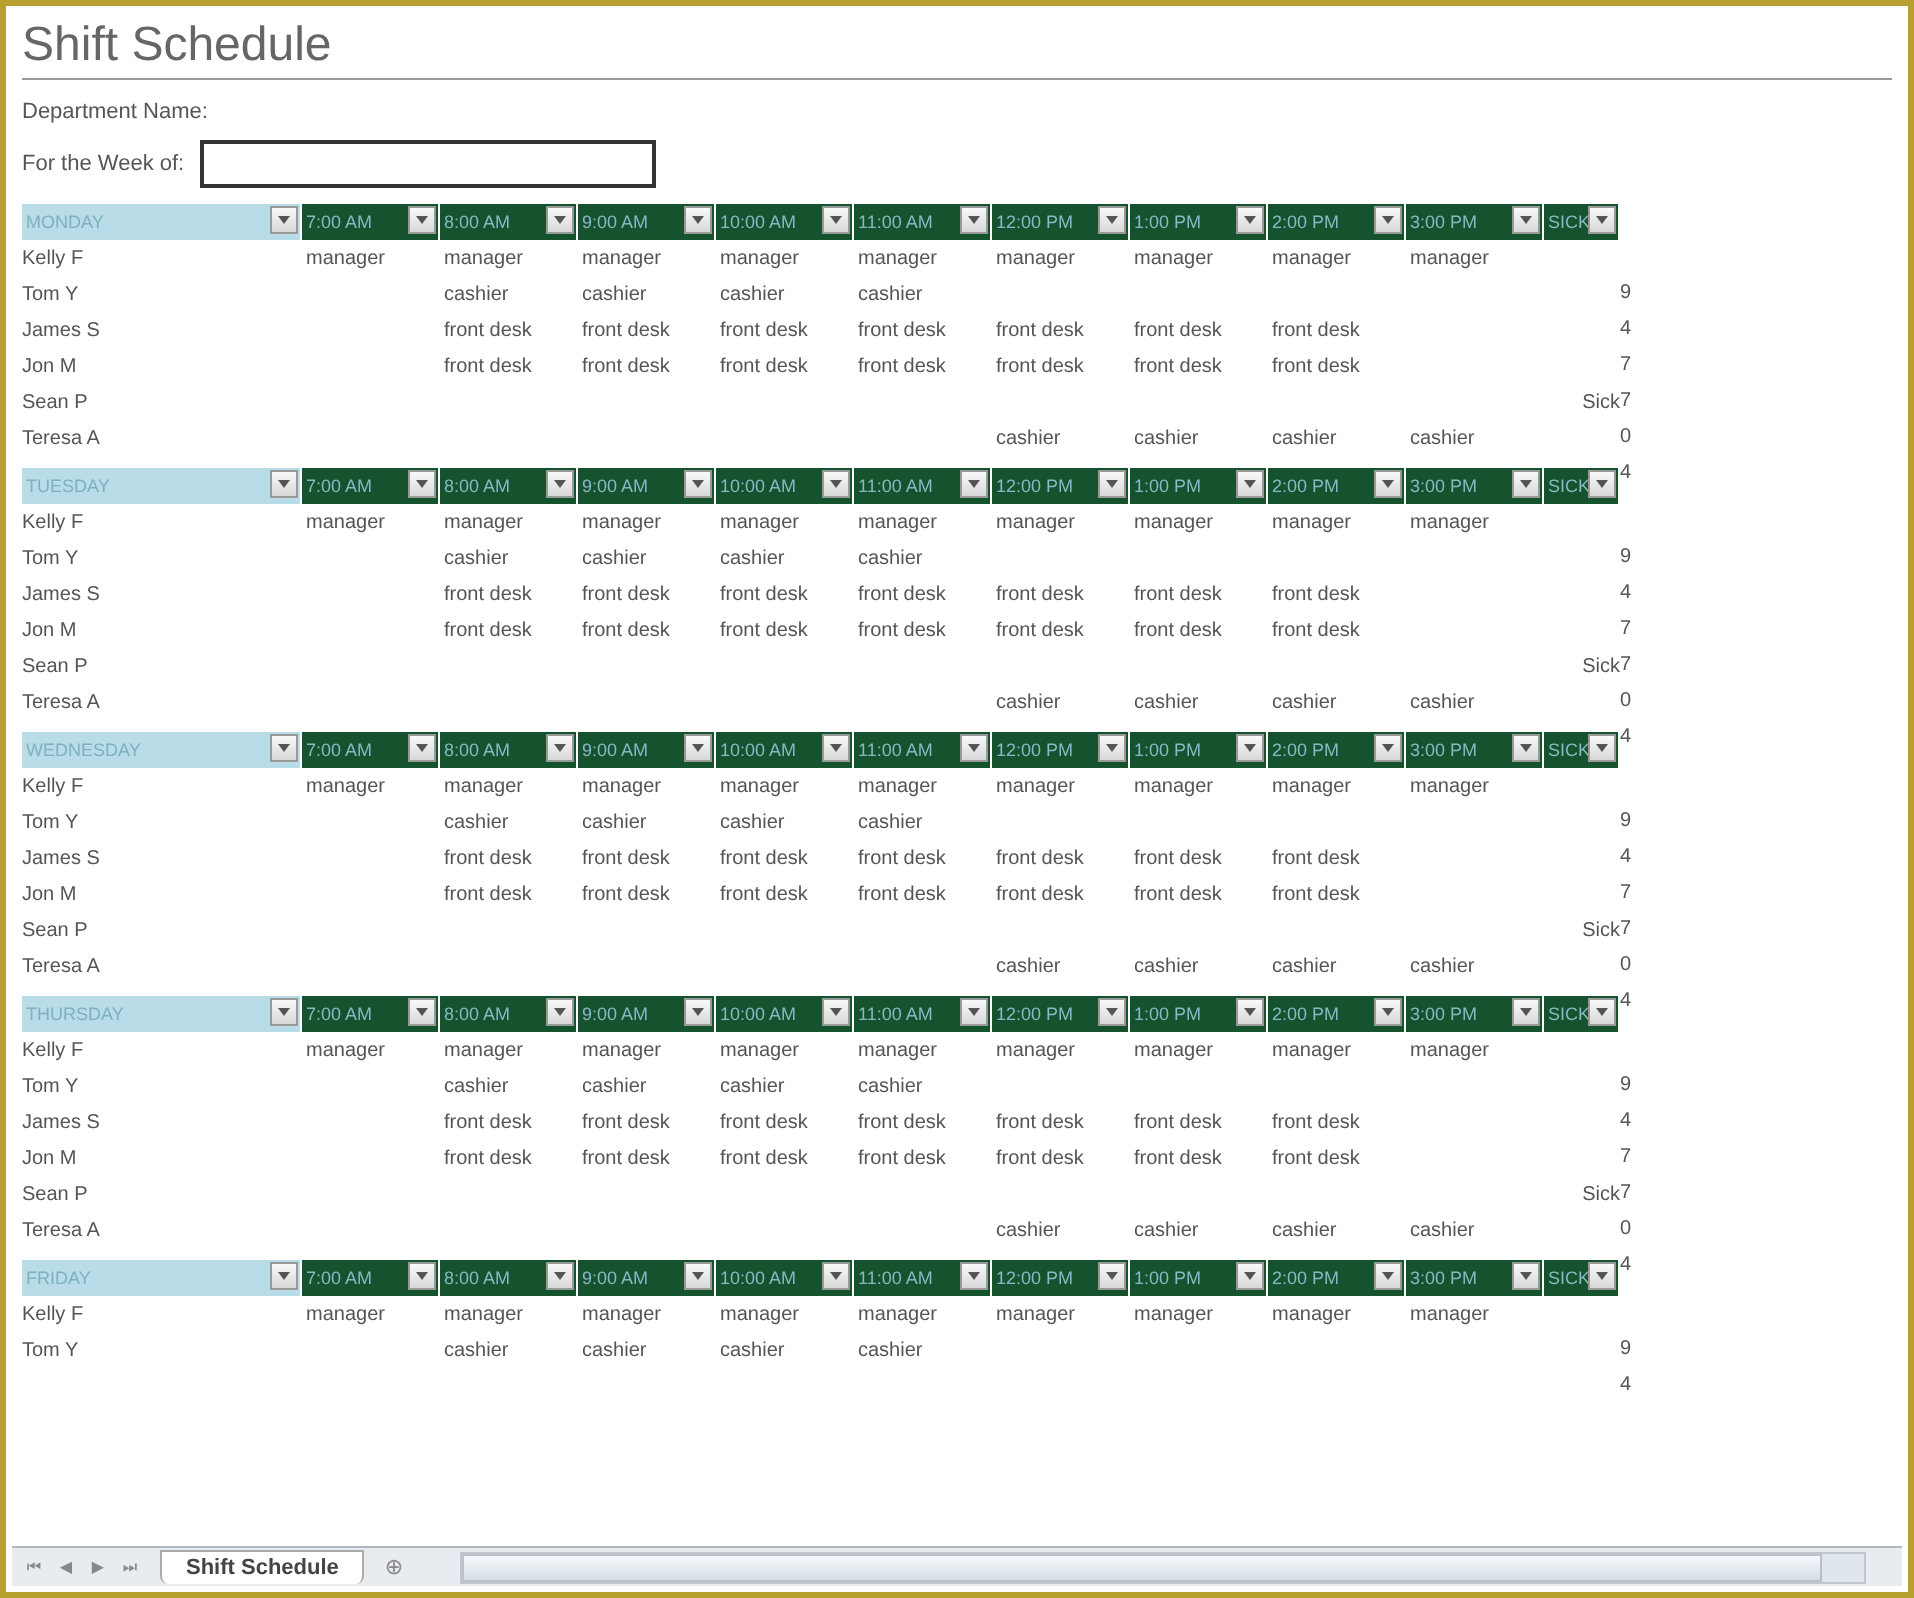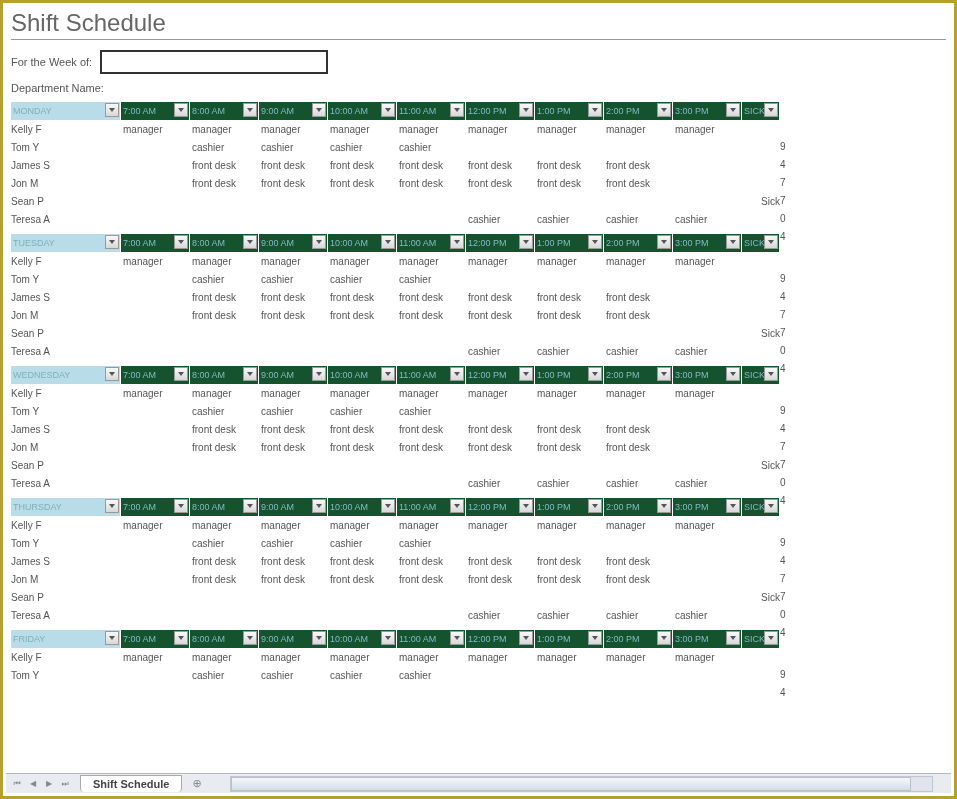--- a/index.html
+++ b/index.html
@@ -36,21 +36,21 @@
   background: #fff;
 }
 .day-block { margin-top: 6px; }
 .hdr-row, .data-row {
   display: flex;
   font-size: 10px;
   color: #555;
 }
 .hdr-row { height: 18px; }
 .data-row { height: 18px; align-items: center; }
-.name-col { width: 110px; flex-shrink: 0; }
+.name-col { width: 140px; flex-shrink: 0; }
 .time-col { width: 69px; flex-shrink: 0; padding-left: 2px; }
 .sick-col { width: 38px; flex-shrink: 0; text-align: right; padding-left: 2px; }
 .total-col { width: 30px; flex-shrink: 0; text-align: left; padding-right: 2px; margin-top: 34px; }
 .hdr-cell {
   background: #14532d;
   border-right: 1px solid #fff;
   position: relative;
   color: #88b8c5;
   font-size: 9px;
   padding-left: 2px;
@@ -137,25 +137,25 @@
   background: linear-gradient(#f5f8fb, #d5dde6);
   border: 1px solid #b8c0c8;
 }
 </style>
 </head>
 <body>
 
 <div class="content">
   <div class="title">Shift Schedule</div>
   <div class="meta-row">
+    <span class="meta-label">Department Name:</span>
+  </div>
+  <div class="meta-row">
     <span class="meta-label">For the Week of:</span>
     <div class="week-input" title=""></div>
-  </div>
-  <div class="meta-row">
-    <span class="meta-label">Department Name:</span>
   </div>
 
   <div id="schedule">
       <div class="day-block">
         <div class="hdr-row">
           <div class="hdr-cell name-col">MONDAY<div class="filter-arrow"></div></div>
           <div class="hdr-cell time-col">7:00 AM<div class="filter-arrow"></div></div>
           <div class="hdr-cell time-col">8:00 AM<div class="filter-arrow"></div></div>
           <div class="hdr-cell time-col">9:00 AM<div class="filter-arrow"></div></div>
           <div class="hdr-cell time-col">10:00 AM<div class="filter-arrow"></div></div>

